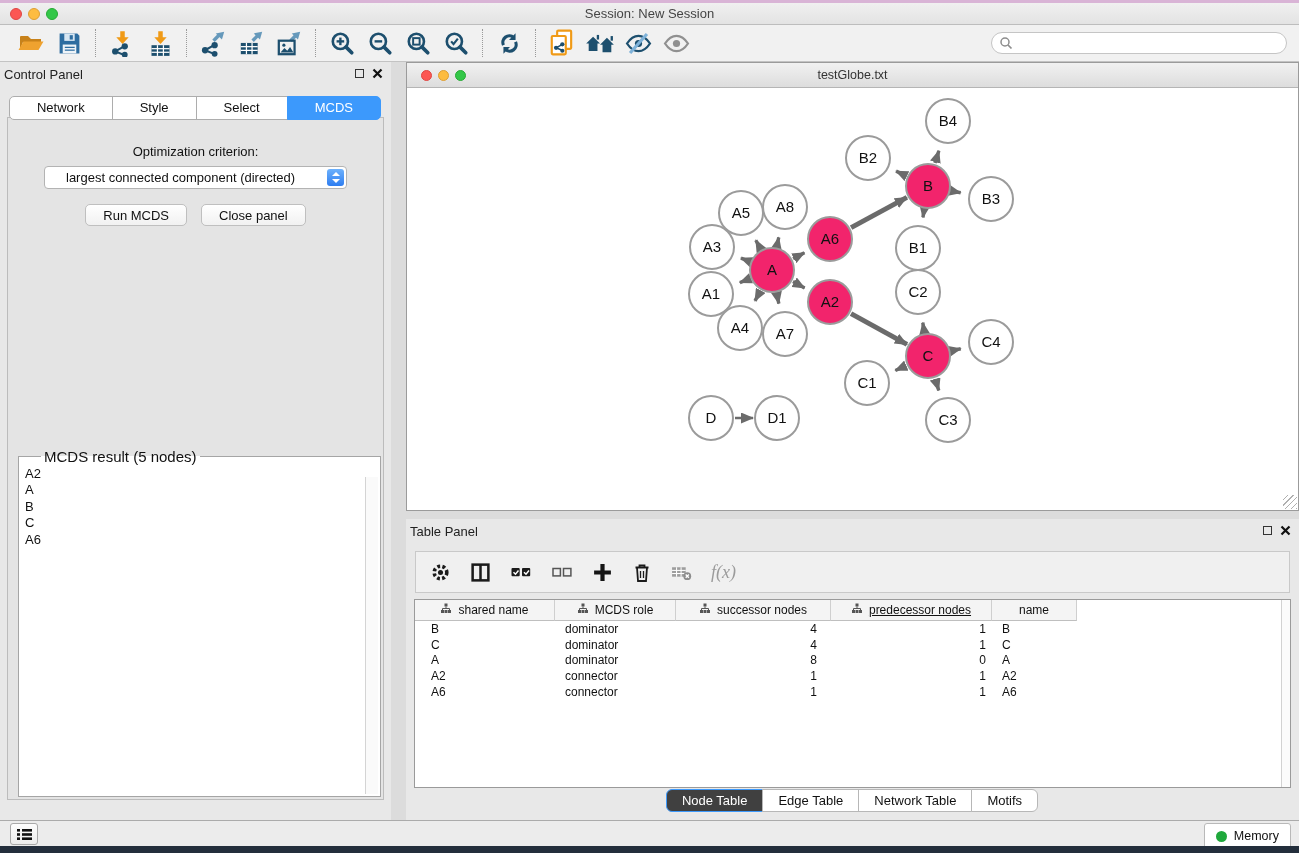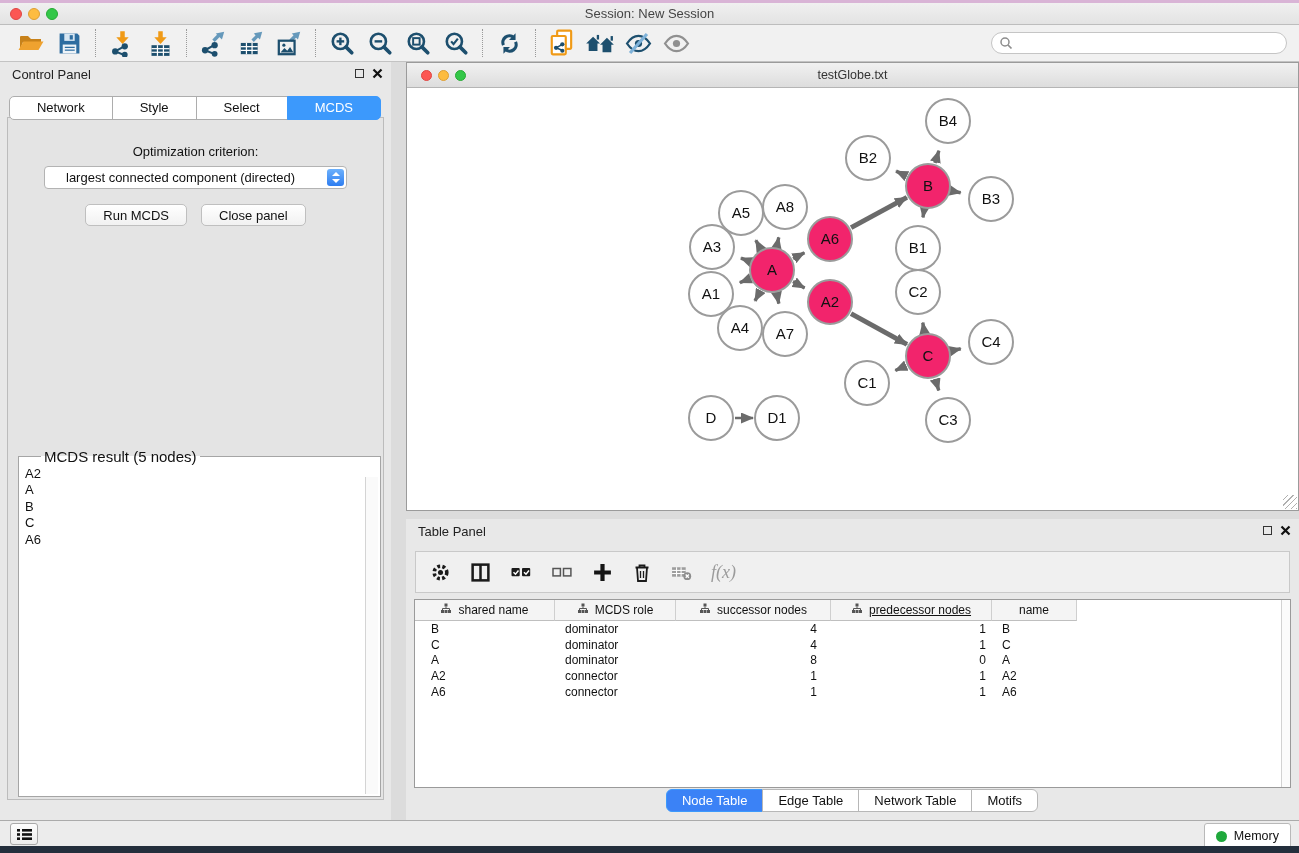--- a/index.html
+++ b/index.html
@@ -25,21 +25,21 @@
   .tb-sep { width:1px; height:28px; border-left:1px dotted #9a9a9a; margin:0 7px; }
   .search-wrap { margin-left:auto; position:relative; }
   .search-input { width:296px; height:22px; border:1px solid #c5c5c5; border-radius:12px;
                   background:#fff; padding:0 10px 0 26px; font-size:12px; outline:none;
                   font-family:"Liberation Sans", sans-serif; }
   .search-ic { position:absolute; left:8px; top:4px; }
 
   
   .control-panel { position:absolute; top:62px; left:0; width:391px; bottom:33px; background:#e8e8e8; }
   .panel-head { height:26px; position:relative; }
-  .panel-head .ph-title { position:absolute; left:12px; top:5px; font-size:13px; color:#222; }
+  .panel-head .ph-title { position:absolute; left:4px; top:5px; font-size:13px; color:#222; }
   .ph-btns { position:absolute; right:8px; top:6px; display:flex; gap:8px; align-items:center; }
   .float-ic { width:9px; height:9px; border:1.5px solid #333; display:inline-block; background:transparent; }
   .cp-tabs { position:absolute; top:34px; left:0; right:0; display:flex; justify-content:center; z-index:3; }
   .cp-tab { font-size:13px; color:#111; background:#fff; border:1px solid #adadad; margin-left:-1px;
             padding:3px 27px 4px; cursor:pointer; }
   .cp-tab:first-child { border-radius:5px 0 0 5px; }
   .cp-tab:last-child  { border-radius:0 5px 5px 0; }
   .cp-tab.active { background:#3c99fc; border-color:#3c99fc; color:#fff; }
   .cp-body { position:absolute; top:55px; left:7px; right:7px; bottom:20px;
              background:#e4e4e4; border:1px solid #bcbcbc; }
@@ -92,21 +92,21 @@
         background:#f4f4f4; border-right:1px solid #cfcfcf; border-bottom:1px solid #bfbfbf; }
   .tbl-row { display:flex; height:15.8px; align-items:center; }
   .td { font-size:12px; color:#111; white-space:nowrap; overflow:hidden; }
   .tbl-scroll { position:absolute; top:0; right:0; bottom:0; width:9px;
                 border-left:1px solid #d2d2d2; background:#fbfbfb; }
   .tp-tabs { position:absolute; bottom:8px; left:0; right:0; display:flex; justify-content:center; }
   .seg { height:23px; line-height:22px; padding:0 15px; font-size:13px; background:#fff;
          border:1px solid #b7b7b7; margin-left:-1px; color:#111; cursor:pointer; }
   .seg:first-child { border-radius:6px 0 0 6px; }
   .seg:last-child  { border-radius:0 6px 6px 0; }
-  .seg.active { background:#3b82f6; border-color:#3c99fc; color:#fff; }
+  .seg.active { background:#404040; border-color:#3c99fc; color:#fff; }
 
   
   .statusbar { position:absolute; left:0; right:0; bottom:7px; height:26px; background:#ececec;
                border-top:1px solid #ababab; }
   .list-btn { position:absolute; left:10px; top:2px; width:28px; height:22px;
               background:linear-gradient(#fdfdfd,#ececec); border:1px solid #a9a9a9; border-radius:3px;
               display:flex; align-items:center; justify-content:center; cursor:pointer; }
   .memory-btn { position:absolute; right:8px; top:2px; height:22px; padding:12px 11px;
                 background:#fff; border:1px solid #b9b9b9; border-radius:3px; font-size:12.5px; color:#111;
                 display:flex; align-items:center; gap:7px; cursor:pointer;

